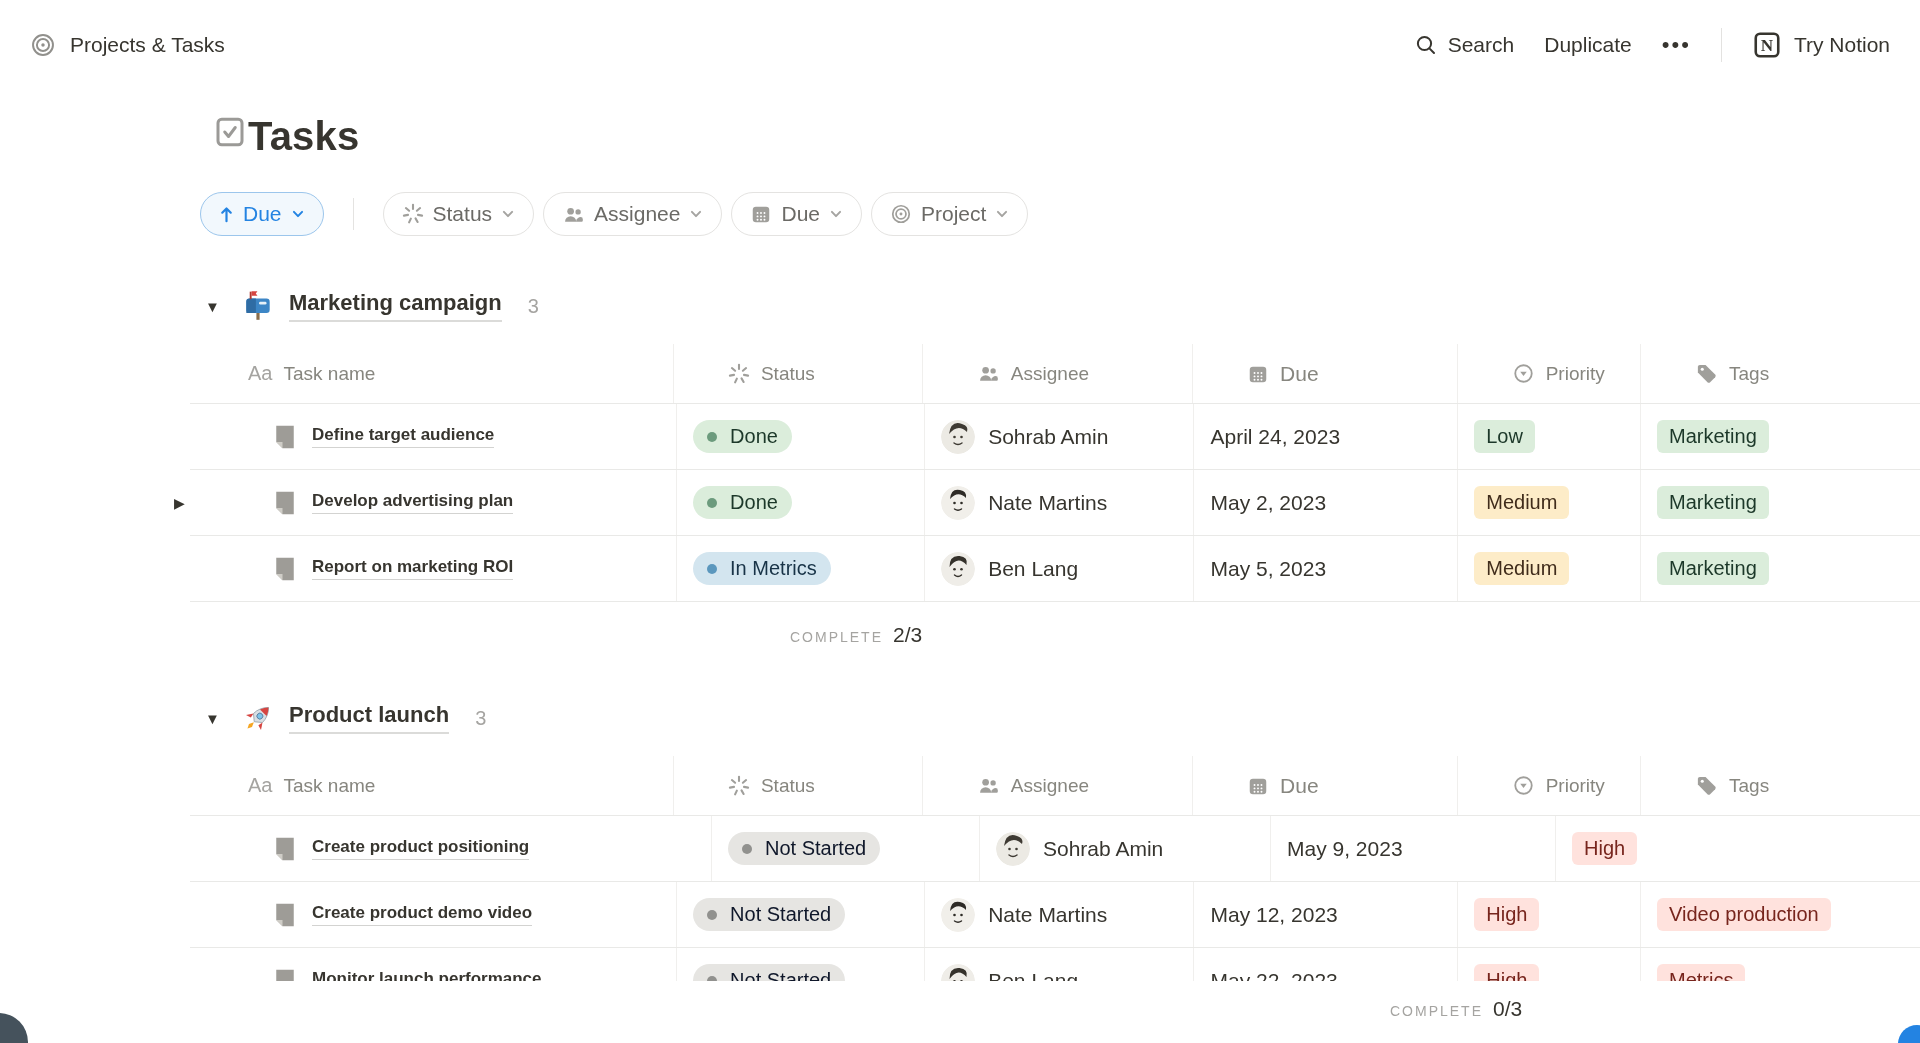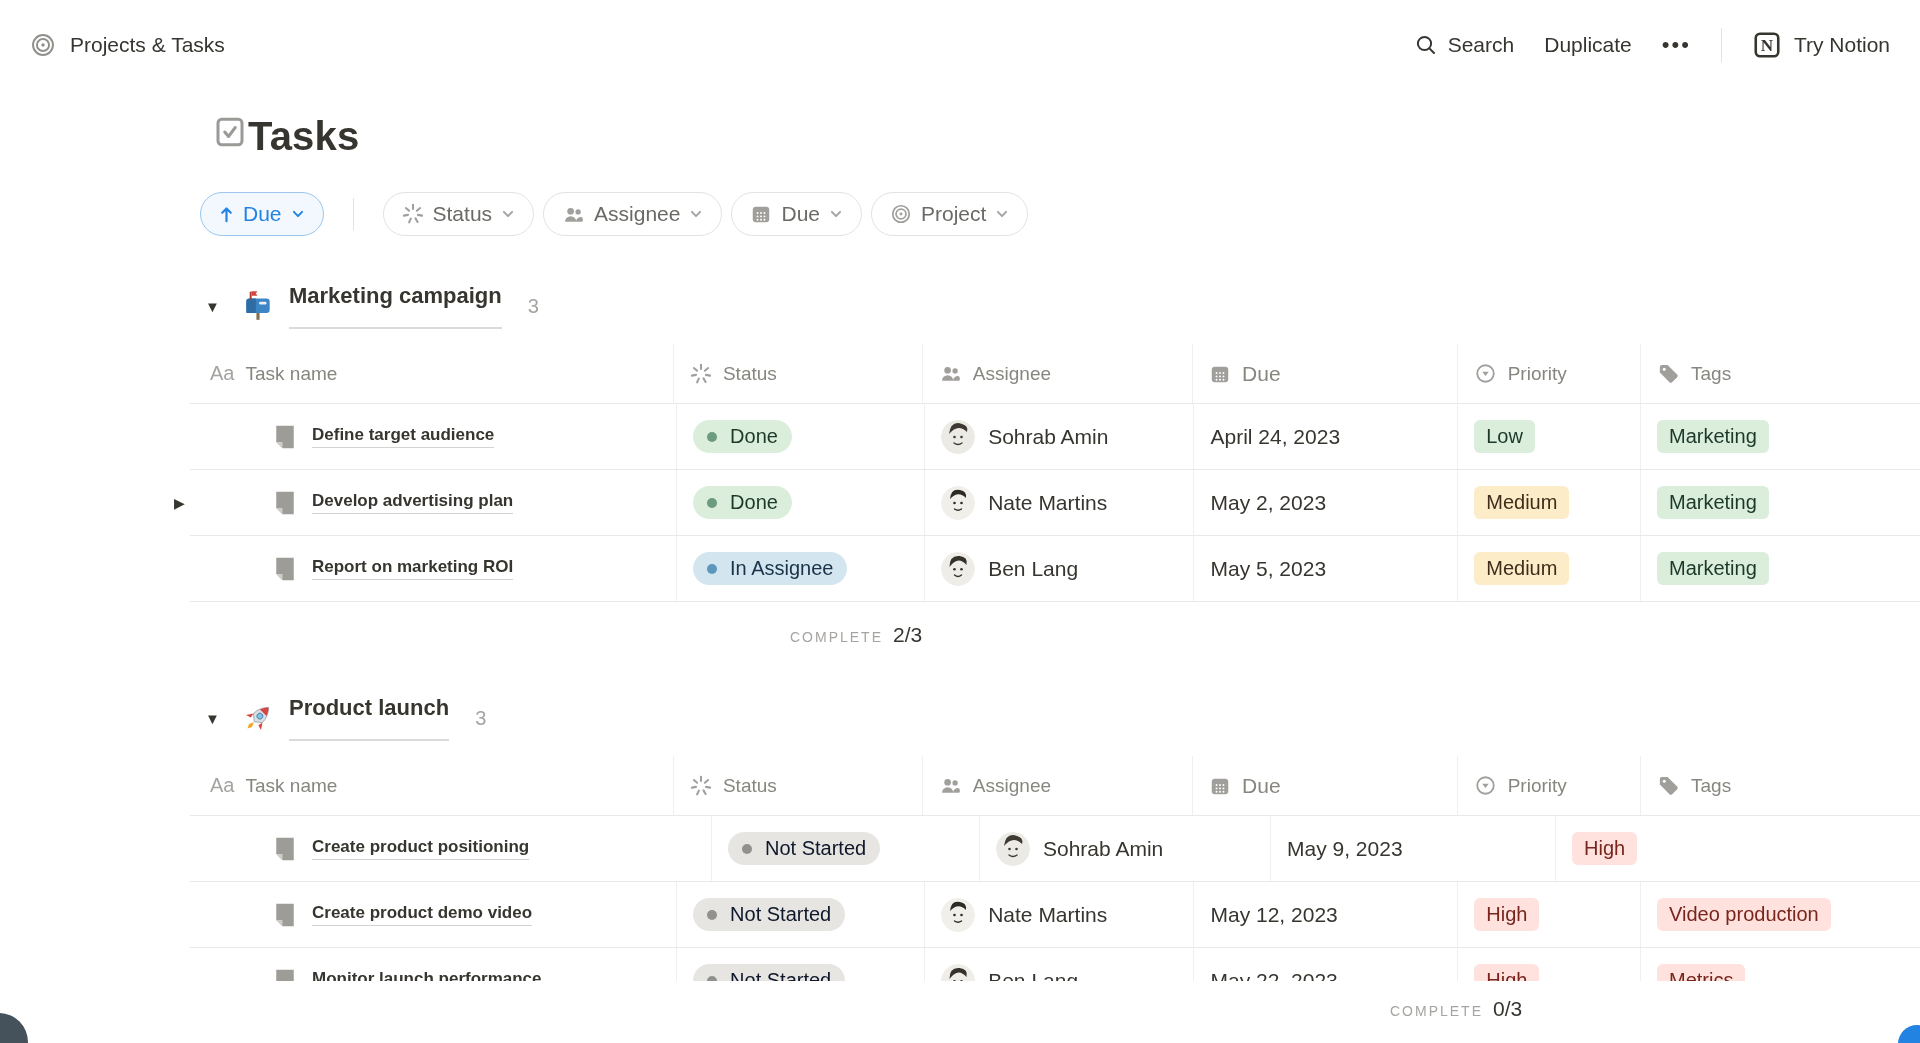--- a/index.html
+++ b/index.html
@@ -28,36 +28,36 @@
   .chip .chev { color:#A5A4A1; }
   .chip-active { color:#2383E2; border-color:#9CC6EC; background:#F2F8FD; }
   .chip-active .chev { color:#2383E2; }
   .filter-divider { width:1px; height:32px; background:#E4E3E1; margin:0 20px; }
 
   
   .group-header { display:flex; align-items:center; margin:52px 0 0 15px; height:36px; gap:14px; }
   .g2 { margin-top:32px; }
   .caret { font-size:15px; color:#37352F; cursor:pointer; width:22px; }
   .group-title { font-size:22px; font-weight:bold; border-bottom:2px solid rgba(55,53,47,.18);
-    padding-bottom:18px; cursor:pointer; }
+    padding-bottom:4px; cursor:pointer; }
   .group-count { font-size:20px; color:#A5A4A1; margin-left:12px; }
 
   .tbl { margin-top:20px; }
   .trow { display:flex; align-items:center; border-bottom:1px solid #E9E9E7; height:66px; }
   .thead { height:60px; border-bottom:1px solid #E9E9E7; color:#87867F; font-size:19px; }
   .cell { height:100%; display:flex; align-items:center; padding-left:16px; overflow:visible; }
   .cell + .cell { border-left:1px solid #F0EFED; }
   .c-task { width:521px; padding-left:20px; position:relative; }
   .trow:not(.thead) .c-task { padding-left:80px; }
   .c-status { width:268px; }
   .c-assignee { width:291px; }
   .c-due { width:285px; font-size:21px; }
   .c-priority { width:197px; }
   .c-tags { width:280px; flex:none; }
-  .hlabel { display:flex; align-items:center; gap:11px; }
+  .hlabel { display:flex; align-items:center; gap:11px;margin-left:38px; }
   .aa { font-size:20px; color:#A5A4A1; }
 
   .task-link { font-size:17px; font-weight:bold; border-bottom:1.5px solid rgba(55,53,47,.22);
     padding-bottom:2px; margin-left:12px; cursor:pointer; white-space:nowrap; }
   .page-ico { flex:none; }
   .row-expander { position:absolute; left:-16px; top:50%; transform:translateY(-50%);
     font-size:14px; color:#37352F; cursor:pointer; }
 
   .pill { display:inline-flex; align-items:center; gap:13px; height:33px; padding:0 14px;
     border-radius:17px; font-size:20px; white-space:nowrap; cursor:pointer; }
@@ -433,21 +433,21 @@
           <svg width="30" height="30" viewBox="0 0 24 24">
               <path d="M5 3 h14 v18 h-9 l-5 -5 z" fill="#9E9C97"></path>
               <path d="M5 16 l5 5 v-5 z" fill="#CFCDC7"></path>
             </svg>
         </span>
         <a class="task-link">Report on marketing ROI</a>
       </div>
       <div class="cell c-status">
         <span class="pill" data-color="blue">
           <span class="dot"></span>
-          <span>In Assignee</span>
+          <span>In Metrics</span>
         </span>
       </div>
       <div class="cell c-assignee">
         <span class="avatar">
           <svg width="34" height="34" viewBox="0 0 34 34">
               <circle cx="17" cy="17" r="17" fill="#EFEDE8"></circle>
               <path d="M8.5 15 q8.5 -12 17 -2 q2 -8 -7 -9 q-10 -1 -10 11 z" fill="#35322C"></path>
               <circle cx="13.5" cy="17.2" r="1.3" fill="#35322C"></circle>
               <circle cx="20.5" cy="17.2" r="1.3" fill="#35322C"></circle>
               <path d="M13.5 23 q3.5 3 7 0" stroke="#35322C" fill="none" stroke-width="1.4" stroke-linecap="round"></path>

